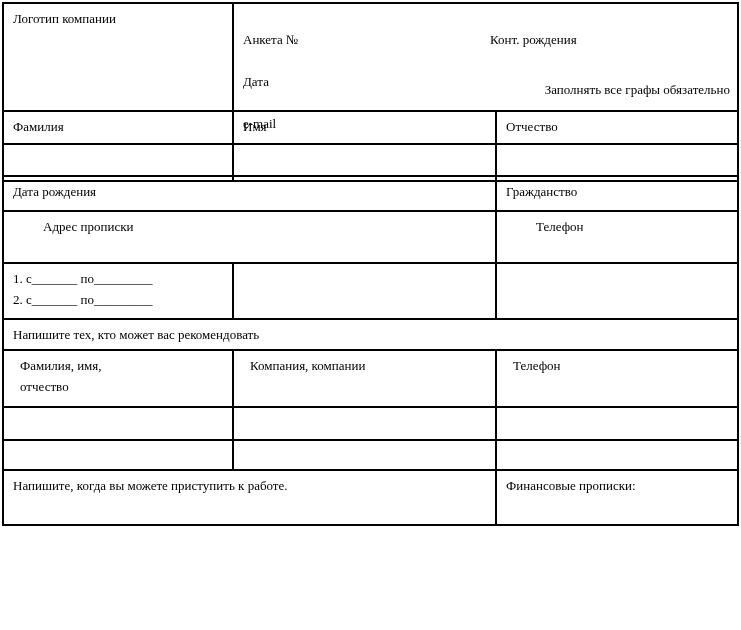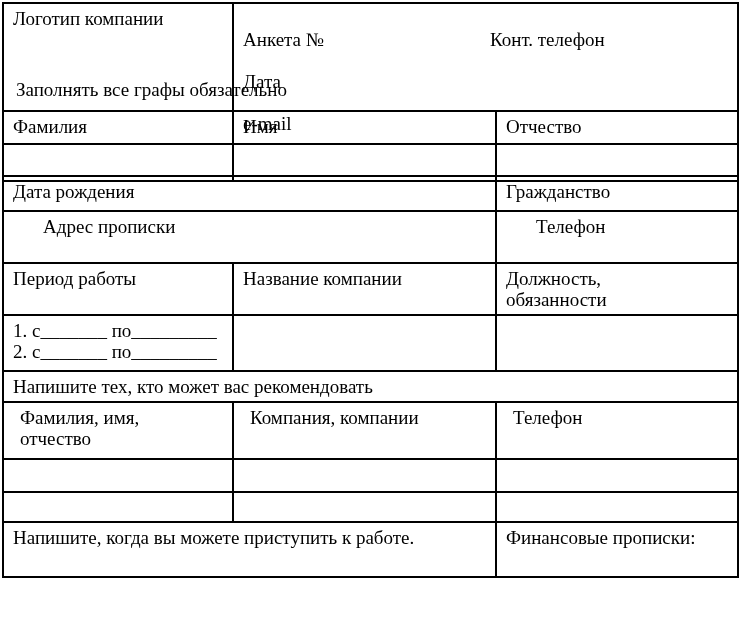--- a/index.html
+++ b/index.html
@@ -4,21 +4,21 @@
 <style>
   * { margin: 0; padding: 0; box-sizing: border-box; }
   html, body { background: #ffffff; }
   .page {
     position: relative;
     width: 741px;
     height: 630px;
     background: #ffffff;
     color: #000000;
     font-family: "Liberation Serif", "DejaVu Serif", serif;
-    font-size: 19px;
+    font-size: 13px;
     line-height: 21px;
     overflow: hidden;
   }
   table {
     position: absolute;
     left: 2px;
     border-collapse: collapse;
     table-layout: fixed;
     width: 735px;
   }
@@ -27,23 +27,24 @@
     vertical-align: top;
     padding: 4px 9px;
     white-space: pre-line;
     overflow: hidden;
   }
   #header-table { top: 2px; }
   #header-table td { height: 67px; }
   #main-table { top: 110px; }
   .caption-strip {
     position: absolute;
-    left: 16px;
+    left: 10px;
     top: 79px;
     width: 720px;
+    text-align: right;
   }
   .meta-cell { position: relative; border-radius: 10px; }
   .contact-phone {
     position: absolute;
     left: 256px;
     top: 25px;
     white-space: nowrap;
   }
   
   .r-name      td { height: 33px; }
@@ -69,21 +70,21 @@
         <col style="width:230px">
         <col style="width:505px">
       </colgroup>
     <tbody>
         <tr>
       <td>Логотип компании</td>
       <td class="meta-cell">
         <div>Анкета №</div>
         <div>Дата</div>
         <div>e-mail</div>
-        <span class="contact-phone">Конт. телефон</span>
+        <span class="contact-phone">Конт. рождения</span>
       </td>
     </tr>
   </tbody>
     </table>
 
   <div class="caption-strip">Заполнять все графы обязательно</div>
 
   <table id="main-table">
     <colgroup>
       <col style="width:230px">
@@ -108,26 +109,20 @@
       <td colspan="2">Дата рождения</td>
       <td>Гражданство</td>
     </tr>
 
     <tr class="r-address">
       <td colspan="2">Адрес прописки</td>
       <td>Телефон</td>
     </tr>
 
 
-    <tr class="r-workhdr">
-      <td>Период работы</td>
-      <td>Название компании</td>
-      <td>Должность,
-обязанности</td>
-    </tr>
 
     <tr class="r-periods">
       <td>1. с_______ по_________
 2. с_______ по_________</td>
       <td></td>
       <td></td>
     </tr>
 
     <tr class="r-recsec">
       <td colspan="3">Напишите тех, кто может вас рекомендовать</td>

